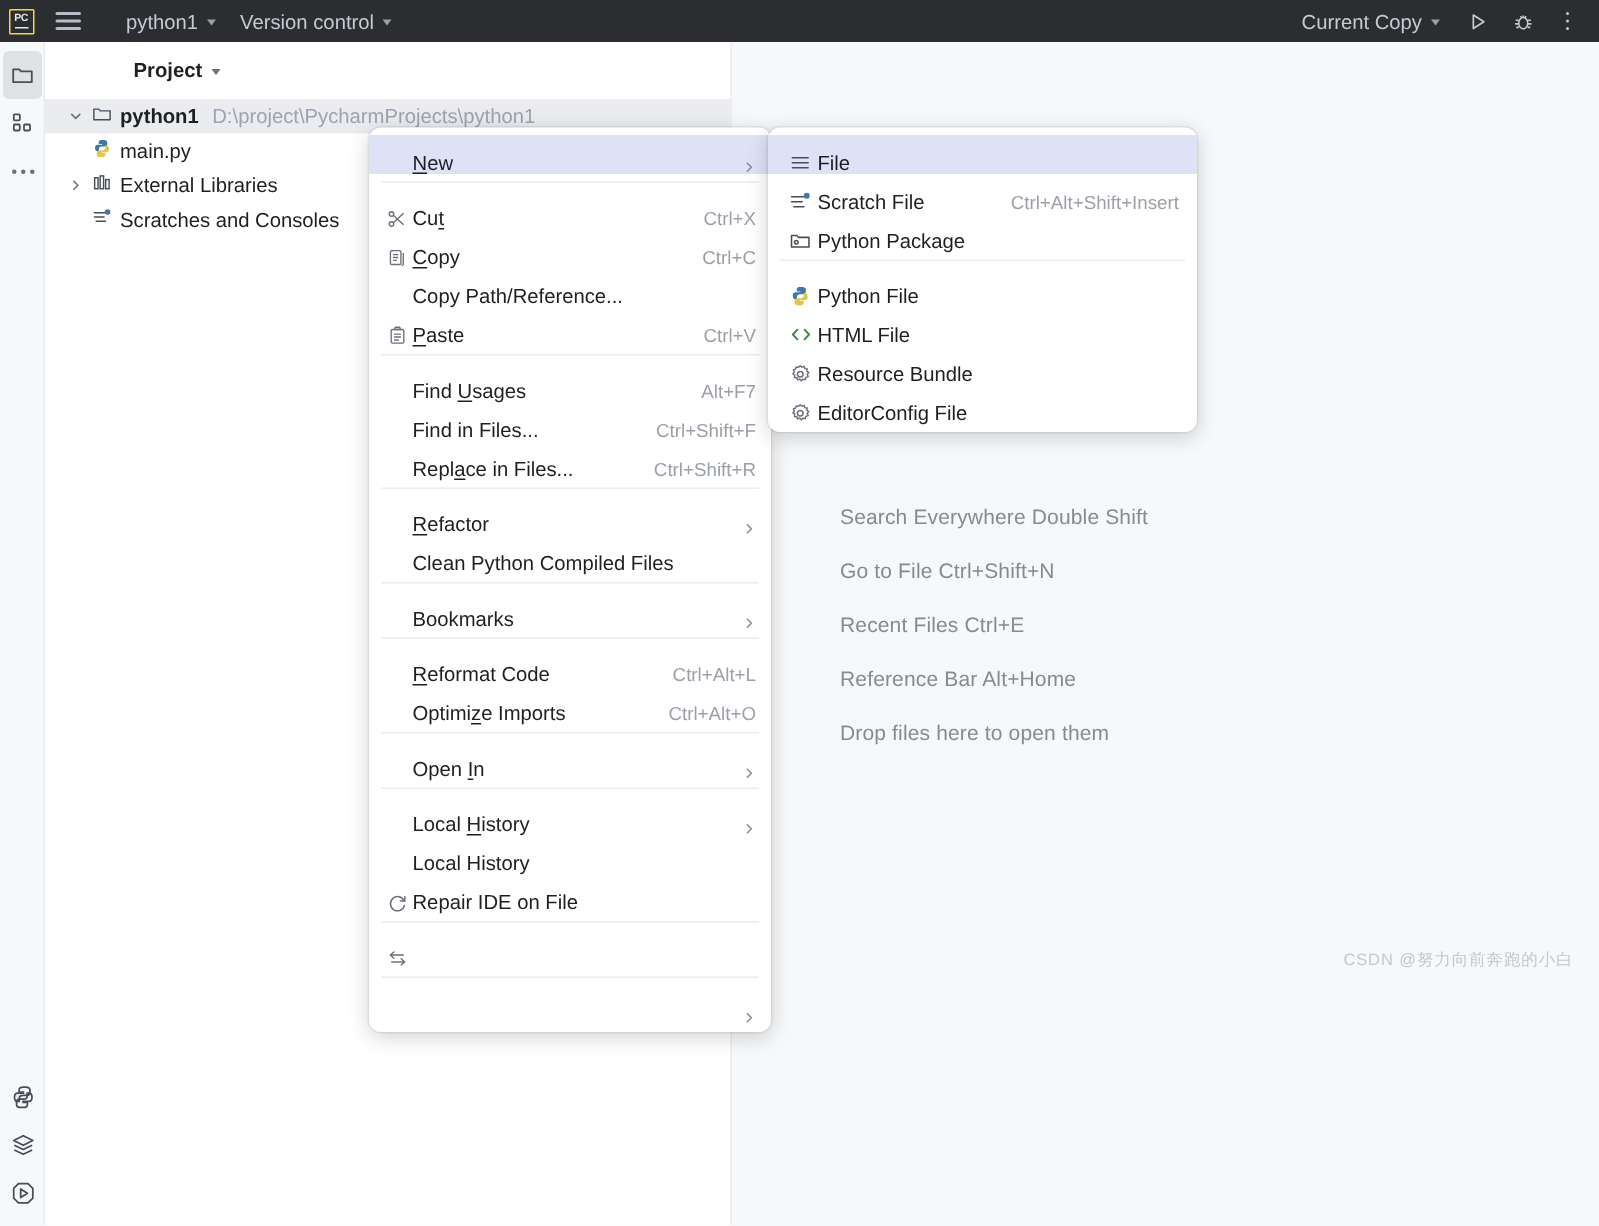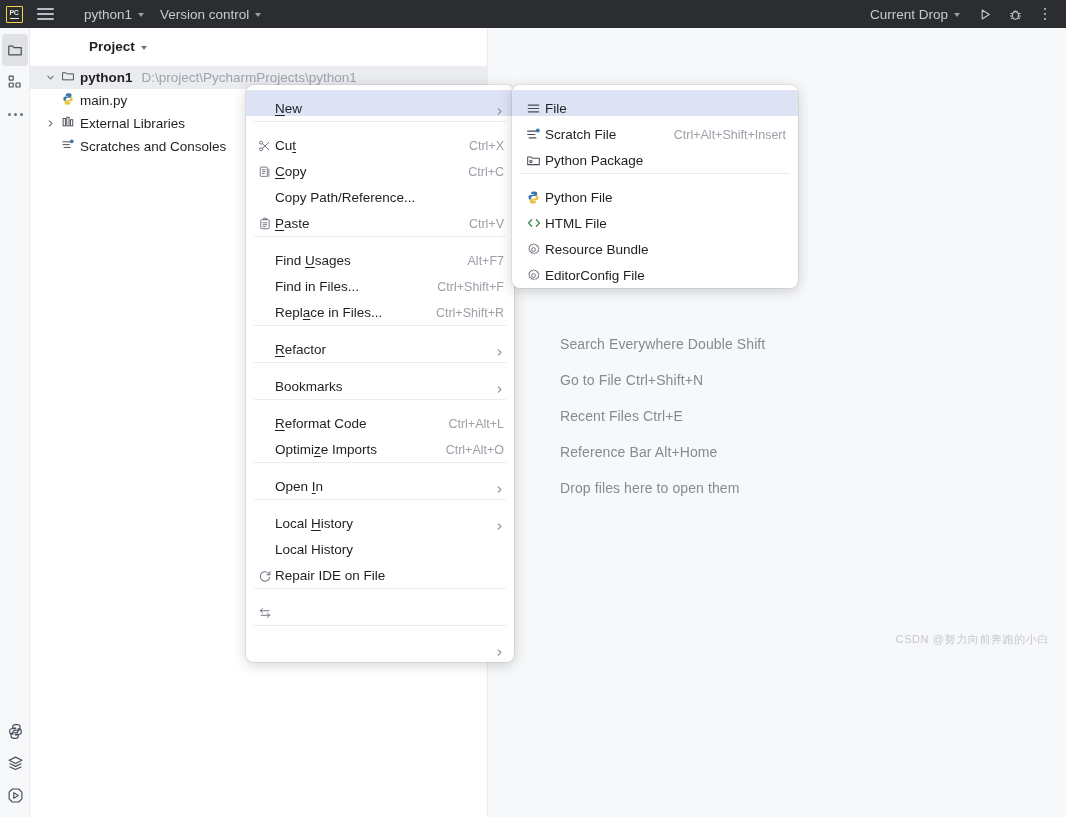--- a/index.html
+++ b/index.html
@@ -131,21 +131,21 @@
       <span>python1</span>
       <span class="chev"></span>
     </div>
     <div class="tb-item">
       <span>Version control</span>
       <span class="chev"></span>
     </div>
 
     <div class="tb-right">
       <div class="tb-item">
-        <span>Current Drop</span>
+        <span>Current Copy</span>
         <span class="chev"></span>
       </div>
       <div class="icon-btn">
         <svg width="15" height="15" viewBox="0 0 16 16">
             <path d="M4.5 3.2 L12 8 L4.5 12.8 Z" fill="none" stroke="#c7cad1" stroke-width="1.2" stroke-linejoin="round"></path>
           </svg>
       </div>
       <div class="icon-btn">
         <svg width="15" height="15" viewBox="0 0 16 16" stroke="#c7cad1" stroke-width="1.1" fill="none">
           <ellipse cx="8" cy="9" rx="3.2" ry="4"></ellipse>
@@ -367,20 +367,24 @@
     <div class="mi">
       <span class="ic"></span>
       <span class="lb"><span class="mn">R</span>efactor</span>
       <span class="sub">
         <svg width="9" height="9" viewBox="0 0 10 10">
             <path d="M3.6 2 L6.6 5 L3.6 8" fill="none" stroke="#8a8e97" stroke-width="1.2" stroke-linecap="round" stroke-linejoin="round"></path>
           </svg>
       </span>
     </div>
 
+    <div class="mi">
+      <span class="ic"></span>
+      <span class="lb">Clean Python Compiled Files</span>
+    </div>
 
     <div class="sep"></div>
 
     <div class="mi">
       <span class="ic"></span>
       <span class="lb">Bookmarks</span>
       <span class="sub">
         <svg width="9" height="9" viewBox="0 0 10 10">
             <path d="M3.6 2 L6.6 5 L3.6 8" fill="none" stroke="#8a8e97" stroke-width="1.2" stroke-linecap="round" stroke-linejoin="round"></path>
           </svg>

